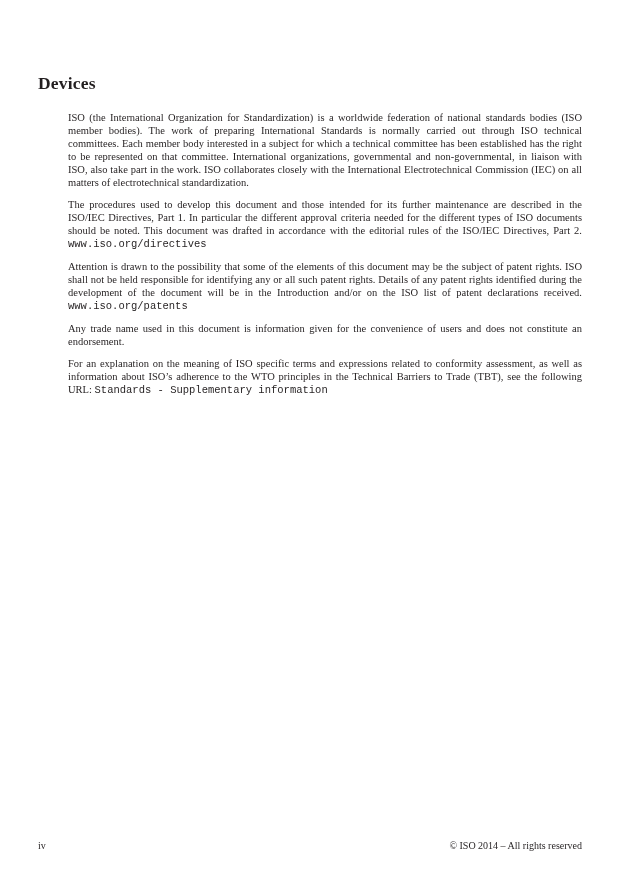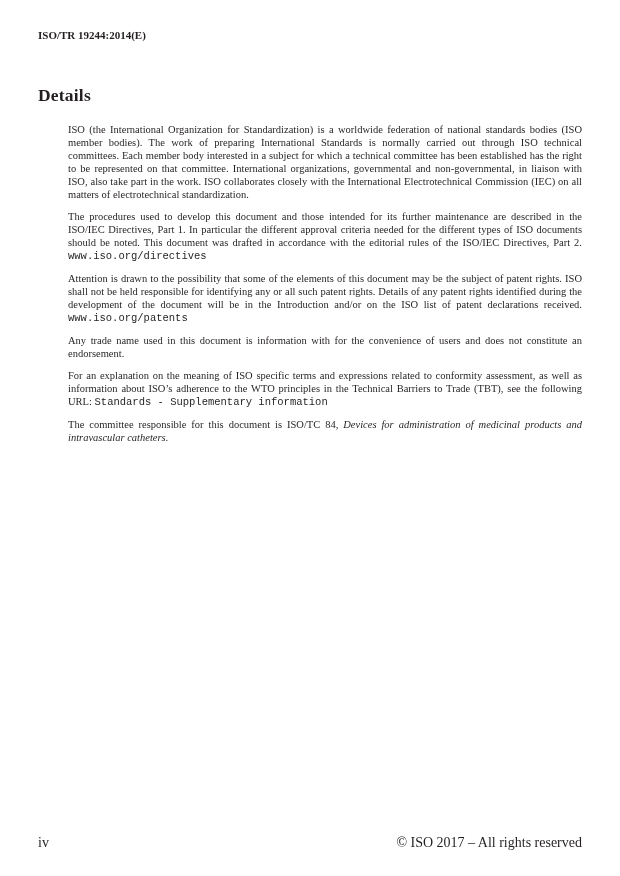--- a/index.html
+++ b/index.html
@@ -43,44 +43,42 @@
     font-family: Liberation Mono, monospace;
   }
   .footer {
     position: absolute;
     left: 38px;
     right: 38px;
     bottom: 25px;
     display: flex;
     justify-content: space-between;
     align-items: baseline;
-    font-size: 14px;
+    font-size: 10px;
   }
 </style>
 </head>
 <body>
 
 <div class="page">
   <div class="content">
 
-    <div class="doc-ref">ISO/TR 19244:2014(E)</div>
 
-    <h1 class="title">Details</h1>
+    <h1 class="title">Devices</h1>
 
     <p class="body-para">ISO (the International Organization for Standardization) is a worldwide federation of national standards bodies (ISO member bodies). The work of preparing International Standards is normally carried out through ISO technical committees. Each member body interested in a subject for which a technical committee has been established has the right to be represented on that committee. International organizations, governmental and non-governmental, in liaison with ISO, also take part in the work. ISO collaborates closely with the International Electrotechnical Commission (IEC) on all matters of electrotechnical standardization.</p>
 
     <p class="body-para"><span>The procedures used to develop this document and those intended for its further maintenance are described in the ISO/IEC Directives, Part 1. In particular the different approval criteria needed for the different types of ISO documents should be noted. This document was drafted in accordance with the editorial rules of the ISO/IEC Directives, Part 2. </span><span class="doc-link">www.iso.org/directives</span></p>
 
     <p class="body-para"><span>Attention is drawn to the possibility that some of the elements of this document may be the subject of patent rights. ISO shall not be held responsible for identifying any or all such patent rights. Details of any patent rights identified during the development of the document will be in the Introduction and/or on the ISO list of patent declarations received. </span><span class="doc-link">www.iso.org/patents</span></p>
 
-    <p class="body-para">Any trade name used in this document is information with for the convenience of users and does not constitute an endorsement.</p>
+    <p class="body-para">Any trade name used in this document is information given for the convenience of users and does not constitute an endorsement.</p>
 
     <p class="body-para"><span>For an explanation on the meaning of ISO specific terms and expressions related to conformity assessment, as well as information about ISO’s adherence to the WTO principles in the Technical Barriers to Trade (TBT), see the following URL: </span><span class="doc-link">Standards - Supplementary information</span></p>
 
-    <p class="body-para"><span>The committee responsible for this document is ISO/TC 84, </span><span class="italic">Devices for administration of medicinal products and intravascular catheters.</span></p>
 
   </div>
 
   <div class="footer">
     <span>iv</span>
-    <span>© ISO 2017 – All rights reserved</span>
+    <span>© ISO 2014 – All rights reserved</span>
   </div>
 </div>
 
 </body></html>

